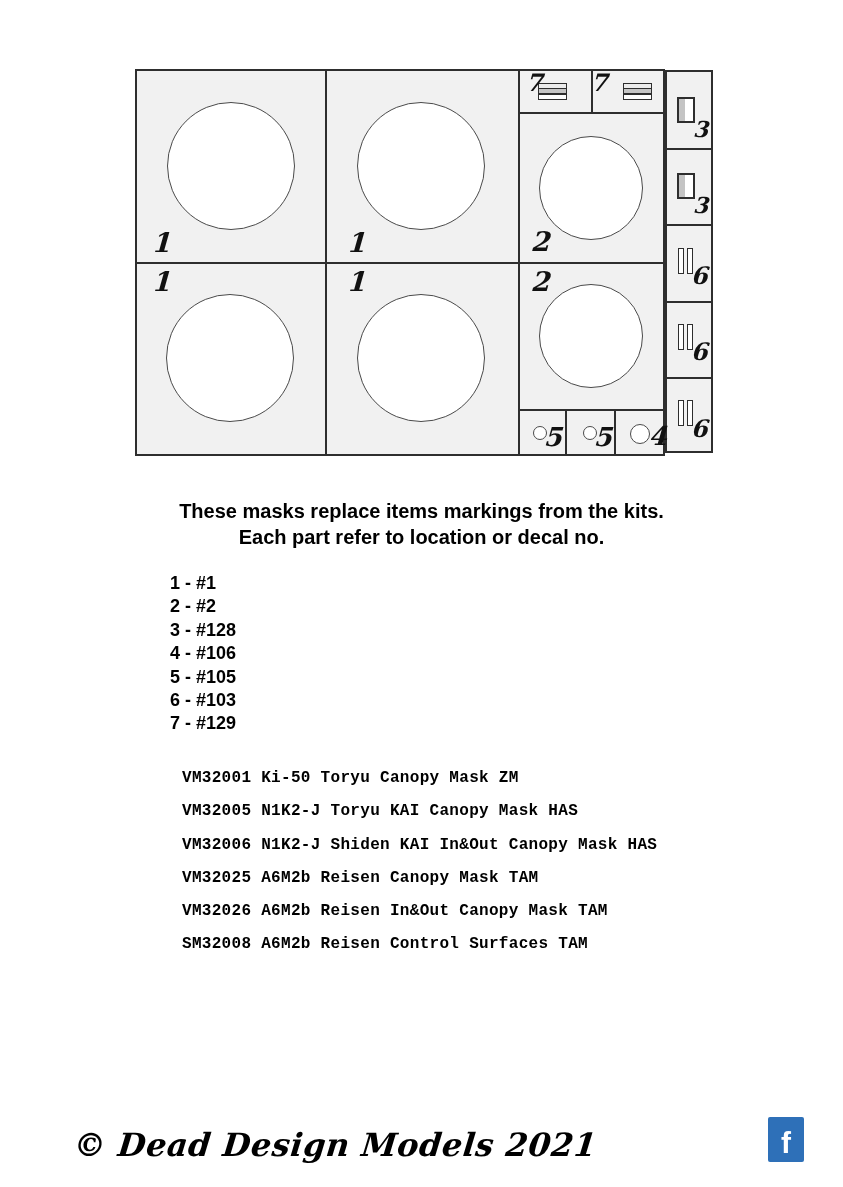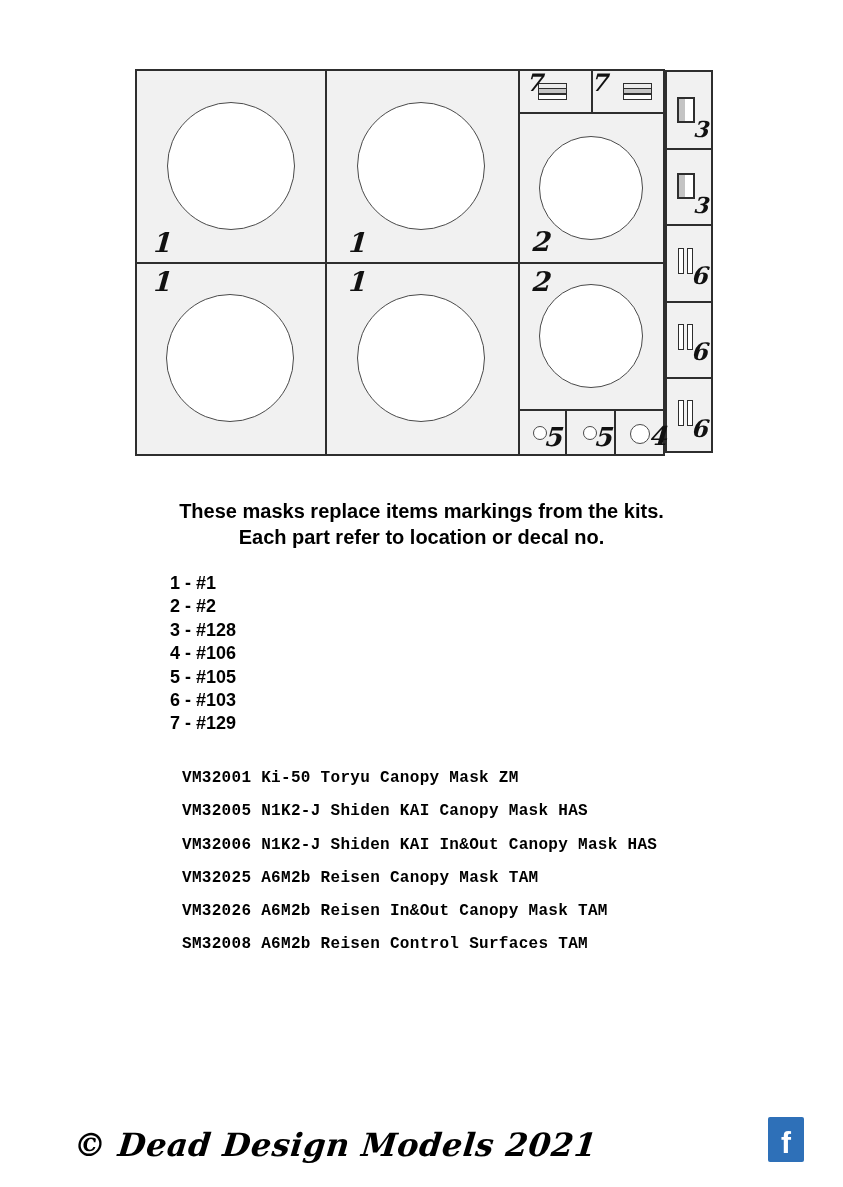--- a/index.html
+++ b/index.html
@@ -116,21 +116,21 @@
     <div>2 - #2</div>
     <div>3 - #128</div>
     <div>4 - #106</div>
     <div>5 - #105</div>
     <div>6 - #103</div>
     <div>7 - #129</div>
   </div>
 
   <div class="monolist">
     <div>VM32001 Ki-50 Toryu Canopy Mask ZM</div>
-    <div>VM32005 N1K2-J Shiden KAI Canopy Mask HAS</div>
+    <div>VM32005 N1K2-J Toryu KAI Canopy Mask HAS</div>
     <div>VM32006 N1K2-J Shiden KAI In&amp;Out Canopy Mask HAS</div>
     <div>VM32025 A6M2b Reisen Canopy Mask TAM</div>
     <div>VM32026 A6M2b Reisen In&amp;Out Canopy Mask TAM</div>
     <div>SM32008 A6M2b Reisen Control Surfaces TAM</div>
   </div>
 
   <div class="copyright">© Dead Design Models 2021</div>
 
 
   <div class="fb">

